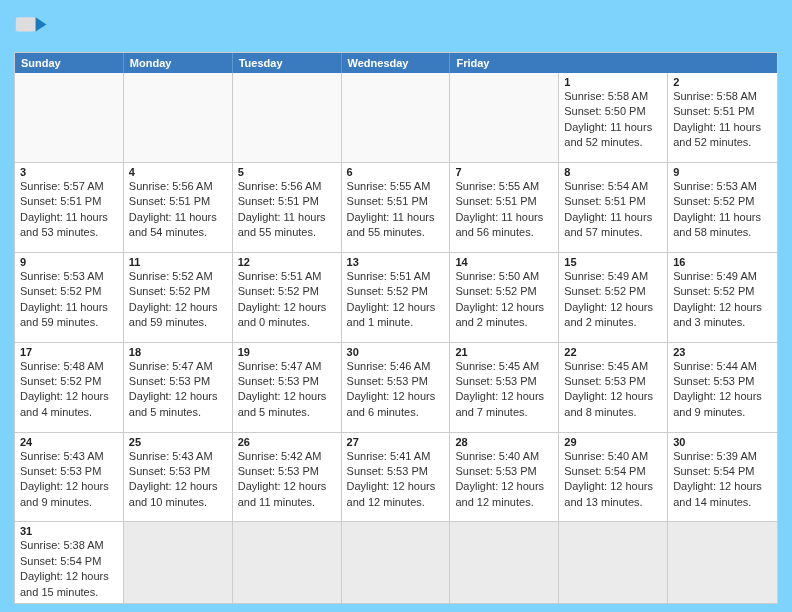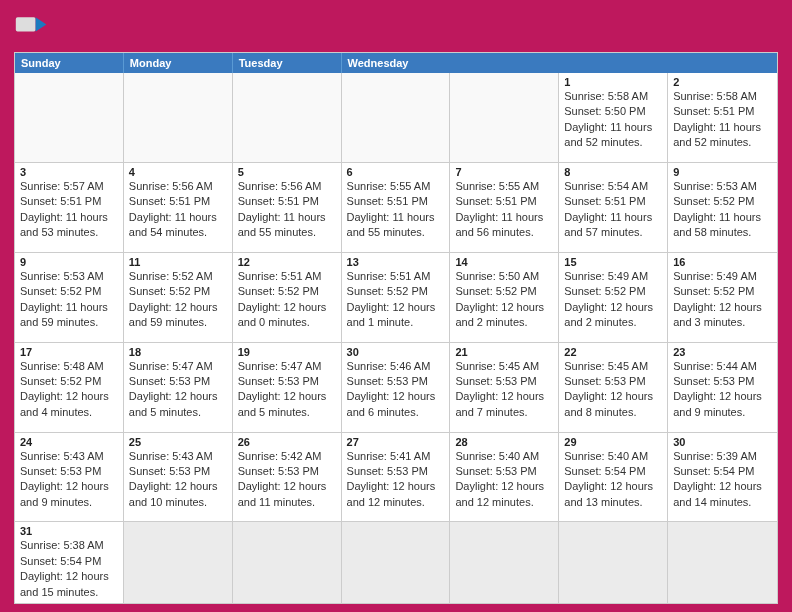--- a/index.html
+++ b/index.html
@@ -6,21 +6,21 @@
     body {
       font-family: Arial, sans-serif;
       background: #fff;
       width: 792px;
       height: 612px;
       overflow: hidden;
     }
     .page {
       width: 792px;
       height: 612px;
-      background: #be185d;
+      background: #7dd3fc;
       padding: 10px 14px 8px 14px;
       display: flex;
       flex-direction: column;
     }
     .header {
       display: flex;
       justify-content: space-between;
       align-items: flex-start;
       margin-bottom: 6px;
     }
@@ -139,20 +139,21 @@
       <div class="subtitle"></div>
     </div>
   </div>
 
   <div class="calendar">
     <div class="cal-header">
     <div class="cal-header-cell">Sunday</div>
         <div class="cal-header-cell">Monday</div>
         <div class="cal-header-cell">Tuesday</div>
         <div class="cal-header-cell">Wednesday</div>
+        <div class="cal-header-cell">Friday</div>
       </div>
     <div class="cal-body">
     <div class="cal-row">
           <div class="cal-cell empty"></div>
           <div class="cal-cell empty"></div>
           <div class="cal-cell empty"></div>
           <div class="cal-cell empty"></div>
           <div class="cal-cell empty"></div>
           <div class="cal-cell">
             <div class="day-number">1</div>

